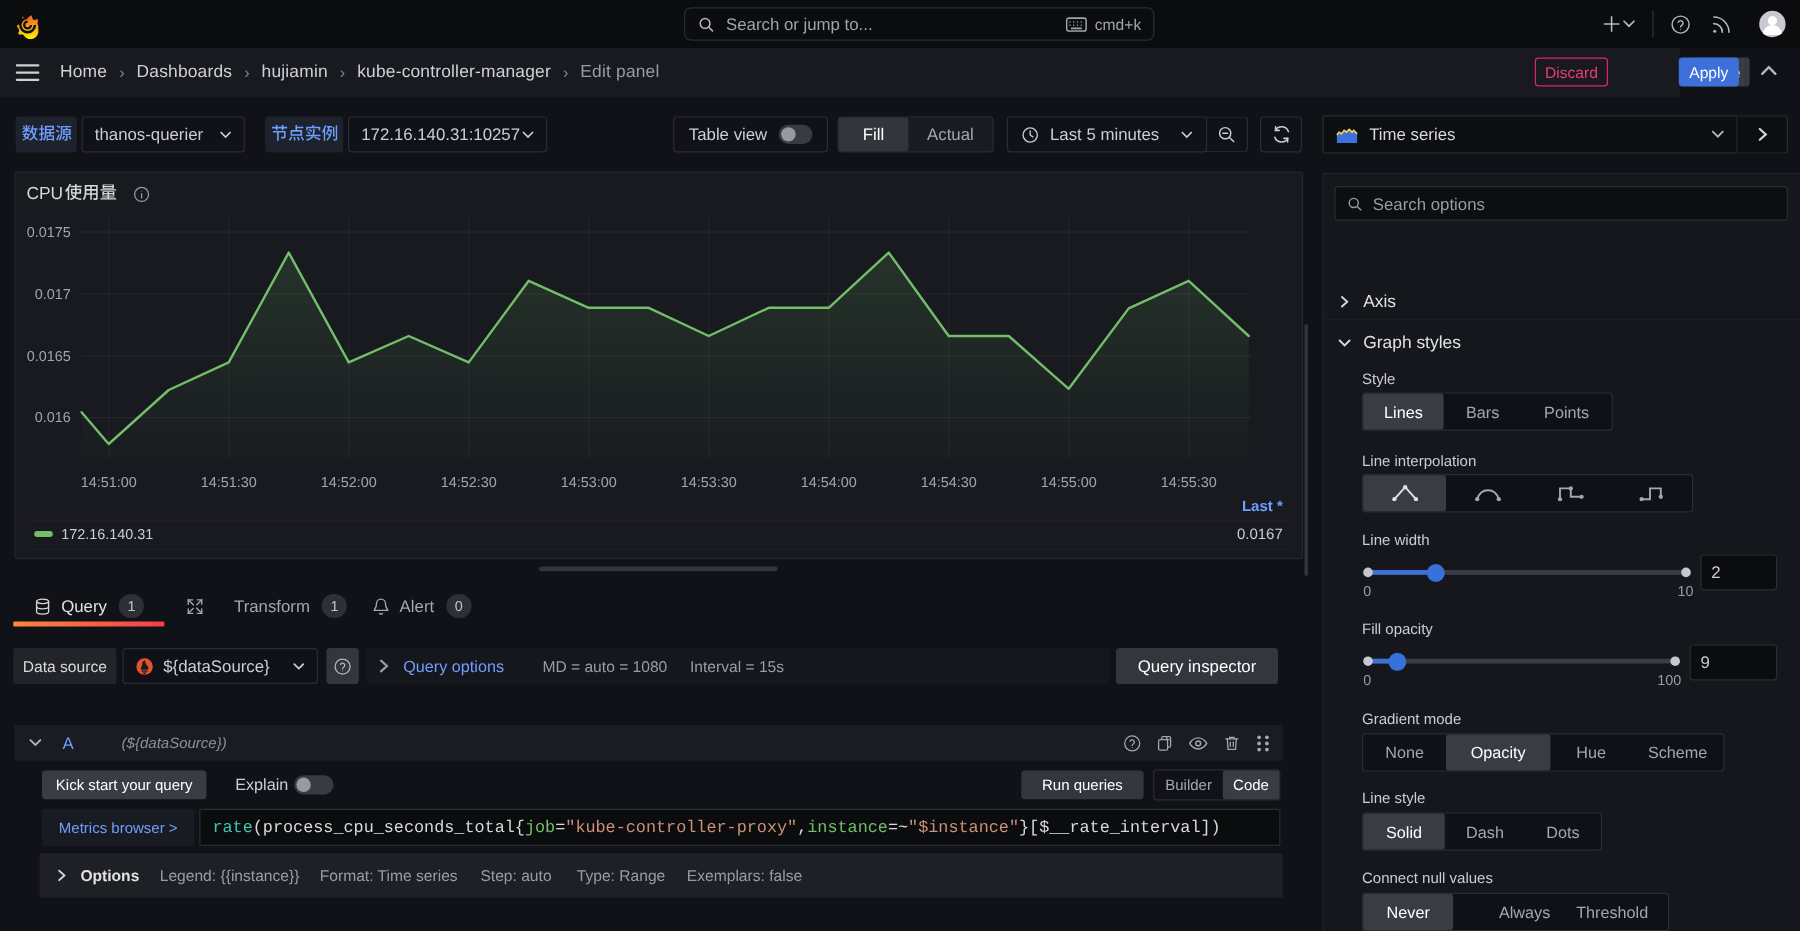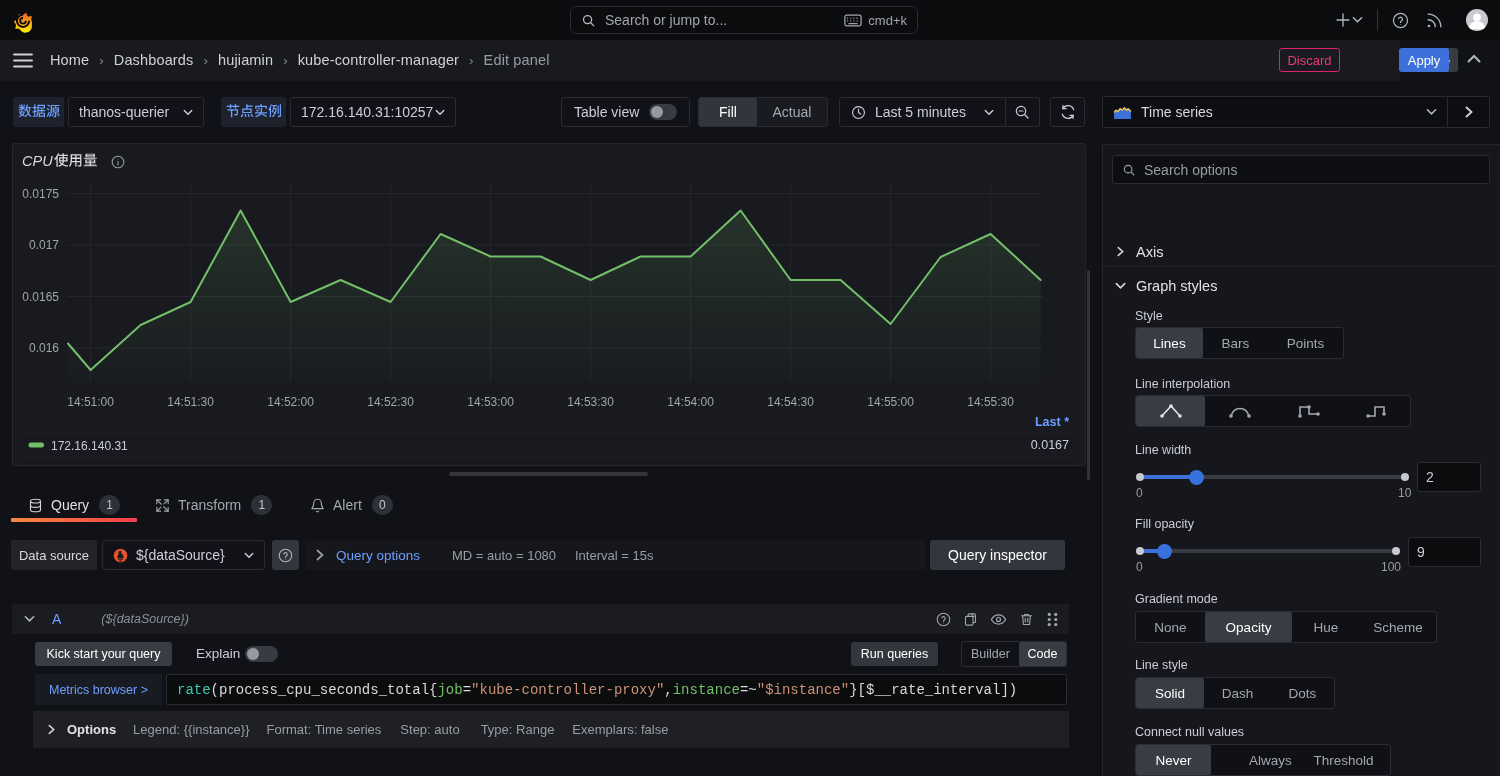--- a/index.html
+++ b/index.html
@@ -3,21 +3,21 @@
 <meta charset="utf-8">
 <style>
 * { margin:0; padding:0; box-sizing:border-box; }
 html,body { width:1500px; height:776px; background:#111217; font-family:"Liberation Sans",sans-serif; overflow:hidden; }
 #app { position:relative; width:1500px; height:776px; background:#111217; color:#ccccdc; }
 .abs { position:absolute; }
 svg { display:block; }
 
 #topnav { position:absolute; left:0; top:0; width:1500px; height:40px; background:#0b0c0e; }
 #crumbbar { position:absolute; left:0; top:40px; width:1400px; height:41px; background:#181a1f; }
-.searchbox { position:absolute; left:570px; top:6px; width:348px; height:28px; background:#0b0c0e; border:1px solid #2b2c33; border-radius:6px; display:flex; align-items:center; padding:0 10px; color:#9a9ca3; font-size:14px; }
+.searchbox { position:absolute; left:570px; top:6px; width:392px; height:28px; background:#0b0c0e; border:1px solid #2b2c33; border-radius:6px; display:flex; align-items:center; padding:0 10px; color:#9a9ca3; font-size:14px; }
 .crumb { font-size:14.5px; color:#d0d1d6; letter-spacing:0.15px; }
 .crumb.dim { color:#9a9ca3; }
 .crumb-sep { color:#83858d; font-size:13.5px; margin:0 10px; }
 .hdrbtn { position:absolute; top:8px; height:24px; border-radius:3px; font-size:13px; font-weight:500; display:flex; align-items:center; justify-content:center; }
 
 .tbtn { position:absolute; top:97px; height:30px; border:1px solid #2b2c33; border-radius:3px; display:flex; align-items:center; font-size:14px; color:#ccccdc; background:transparent; }
 .vlabel { position:absolute; top:97px; height:30px; border-radius:3px; background:#1e222c; color:#6e9fff; font-size:14px; font-weight:500; display:flex; align-items:center; justify-content:center; }
 
 #panel { position:absolute; left:12px; top:143px; width:1074px; height:323px; background:#181a1f; border:1px solid #25262c; border-radius:2px; }
 
@@ -173,21 +173,21 @@
     <svg width="16" height="16" viewBox="0 0 24 24" fill="none" stroke="#ccccdc" stroke-width="2" stroke-linecap="round">
         <path d="M20.5 8.5A9 9 0 0 0 4.2 7"></path>
         <path d="M3.5 15.5A9 9 0 0 0 19.8 17"></path>
         <path d="M4.5 2.5V7h4.5"></path>
         <path d="M19.5 21.5V17H15"></path>
       </svg>
   </div>
 
   <div id="panel">
     <div class="abs" style="left:9px;top:9px;width:100%;font-size:14.5px;font-weight:500;color:#d8d9da;display:flex;align-items:center;">
-      <span style="display:flex;align-items:flex-start;font-style:italic;">CPU<span style="margin-left:1px;display:inline-flex;">
+      <span style="display:flex;align-items:center;">CPU<span style="margin-left:1px;display:inline-flex;">
             <svg width="44" height="17" viewBox="0 0 44 17">
               <path d="M8.6 0.3V1.8H4.7V3.0H8.6V4.2H5.1V8.4H8.5C8.4 9.1 8.2 9.8 7.8 10.4C7.2 9.9 6.6 9.3 6.2 8.6L5.1 9.0C5.6 9.9 6.2 10.6 7.0 11.3C6.4 11.8 5.5 12.3 4.2 12.6C4.4 12.9 4.8 13.4 5.0 13.7C6.4 13.3 7.4 12.7 8.2 12.0C9.6 12.9 11.3 13.4 13.4 13.7C13.5 13.3 13.9 12.8 14.2 12.5C12.1 12.3 10.4 11.8 9.0 11.1C9.5 10.3 9.7 9.3 9.9 8.4H13.6V4.2H9.9V3.0H14.0V1.8H9.9V0.3ZM6.4 5.4H8.6V6.8V7.2H6.4ZM9.9 5.4H12.2V7.2H9.9V6.8ZM3.9 0.2C3.1 2.3 1.7 4.5 0.2 5.8C0.5 6.1 0.9 6.9 1.0 7.2C1.5 6.7 1.9 6.1 2.4 5.5V13.7H3.7V3.5C4.3 2.6 4.8 1.6 5.2 0.6Z M16.6 1.2V6.5C16.6 8.5 16.5 11.1 14.9 12.9C15.2 13.1 15.8 13.5 16.0 13.8C17.1 12.6 17.6 10.9 17.8 9.3H21.2V13.5H22.5V9.3H26.1V11.9C26.1 12.2 26.0 12.3 25.7 12.3C25.4 12.3 24.5 12.3 23.5 12.3C23.7 12.6 23.9 13.3 24.0 13.6C25.3 13.6 26.2 13.6 26.7 13.4C27.3 13.2 27.4 12.8 27.4 12.0V1.2ZM18.0 2.5H21.2V4.6H18.0ZM26.1 2.5V4.6H22.5V2.5ZM18.0 5.9H21.2V8.0H18.0C18.0 7.5 18.0 7.0 18.0 6.5ZM26.1 5.9V8.0H22.5V5.9Z M32.9 2.8H39.6V3.5H32.9ZM32.9 1.4H39.6V2.1H32.9ZM31.5 0.7V4.2H40.9V0.7ZM29.7 4.8V5.8H42.8V4.8ZM32.6 8.6H35.6V9.2H32.6ZM36.9 8.6H40.0V9.2H36.9ZM32.6 7.1H35.6V7.8H32.6ZM36.9 7.1H40.0V7.8H36.9ZM29.7 12.3V13.3H42.9V12.3H36.9V11.6H41.6V10.7H36.9V10.0H41.3V6.4H31.3V10.0H35.6V10.7H30.9V11.6H35.6V12.3Z" fill="currentColor"></path>
             </svg>
           </span></span>
       <svg style="margin-left:13px;" width="14" height="14" viewBox="0 0 24 24" fill="none" stroke="#9a9ca3" stroke-width="1.8">
           <circle cx="12" cy="12" r="10"></circle>
           <line x1="12" y1="11" x2="12" y2="17" stroke-linecap="round"></line>
           <circle cx="12" cy="7.5" r="0.7" fill="#9a9ca3" stroke="none"></circle>
         </svg>
     </div>
@@ -263,21 +263,21 @@
     <svg width="15" height="15" viewBox="0 0 24 24" fill="none" stroke="#a5a7ae" stroke-width="1.8" stroke-linecap="round">
         <path d="M3 9V3h6"></path>
         <path d="M21 15v6h-6"></path>
         <path d="M3 3l7 7"></path>
         <path d="M21 21l-7-7"></path>
         <path d="M15 3h6v6"></path>
         <path d="M9 21H3v-6"></path>
         <path d="M21 3l-6.5 6.5"></path>
         <path d="M3 21l6.5-6.5"></path>
       </svg>
-    <span class="tabtext" style="margin-left:8px;">Transform</span>
+    <span class="tabtext" style="margin-left:25px;">Transform</span>
     <span class="badge" style="margin-left:10px;">1</span>
   </div>
   <div class="abs" style="left:310px;top:495px;display:flex;align-items:center;color:#a5a7ae;">
     <svg width="15" height="15" viewBox="0 0 24 24" fill="none" stroke="#a5a7ae" stroke-width="1.8" stroke-linecap="round">
         <path d="M18 8a6 6 0 0 0-12 0c0 7-3 7-3 9h18c0-2-3-2-3-9"></path>
         <path d="M10.2 21a2 2 0 0 0 3.6 0"></path>
       </svg>
     <span class="tabtext" style="margin-left:8px;">Alert</span>
     <span class="badge" style="margin-left:10px;">0</span>
   </div>
@@ -349,21 +349,21 @@
           </g>
         </svg>
     </div>
   </div>
 
   <div class="graybtn" style="position:absolute;left:35px;top:642px;width:137px;height:24px;font-size:12.5px;background:#3a3c44;">Kick start your query</div>
   <div class="abs" style="left:196px;top:646px;font-size:13.5px;color:#ccccdc;">Explain</div>
   <span class="abs" style="left:245px;top:646px;display:inline-block;width:33px;height:16px;border-radius:8px;background:#393b42;">
       <span style="position:absolute;left:2px;top:2px;width:12px;height:12px;border-radius:50%;background:#989aa2;"></span>
     </span>
-  <div class="graybtn" style="position:absolute;left:851px;top:642px;width:87px;height:24px;font-size:12.5px;background:#34363d;">Run queries</div>
+  <div class="graybtn" style="position:absolute;left:851px;top:642px;width:102px;height:24px;font-size:12.5px;background:#34363d;">Run queries</div>
   <div class="abs" style="left:961px;top:641px;width:106px;height:26px;border:1px solid #2b2c33;border-radius:3px;display:flex;align-items:center;">
     <div style="flex:1;text-align:center;font-size:12.5px;color:#a5a7ae;">Builder</div>
     <div style="width:47px;height:24px;background:#3a3c44;border-radius:2px;display:flex;align-items:center;justify-content:center;font-size:12.5px;color:#fff;font-weight:500;">Code</div>
   </div>
 
   <div class="abs" style="left:35px;top:674px;width:127px;height:31px;background:#181b22;display:flex;align-items:center;justify-content:center;font-size:12.5px;font-weight:500;color:#6e9fff;">Metrics browser &gt;</div>
   <div class="abs" style="left:166px;top:674px;width:901px;height:31px;background:#0b0c0e;border:1px solid #2b2c33;border-radius:2px;display:flex;align-items:center;padding-left:10px;font-family:'Liberation Mono',monospace;font-size:14px;color:#d8d9da;letter-spacing:0px;">
     <span><span style="color:#3dc9b0;">rate</span>(process_cpu_seconds_total{<span style="color:#73bf69;">job</span>=<span style="color:#ce9178;">"kube-controller-proxy"</span>,<span style="color:#73bf69;">instance</span>=~<span style="color:#ce9178;">"$instance"</span>}[$__rate_interval])</span>
   </div>
 

